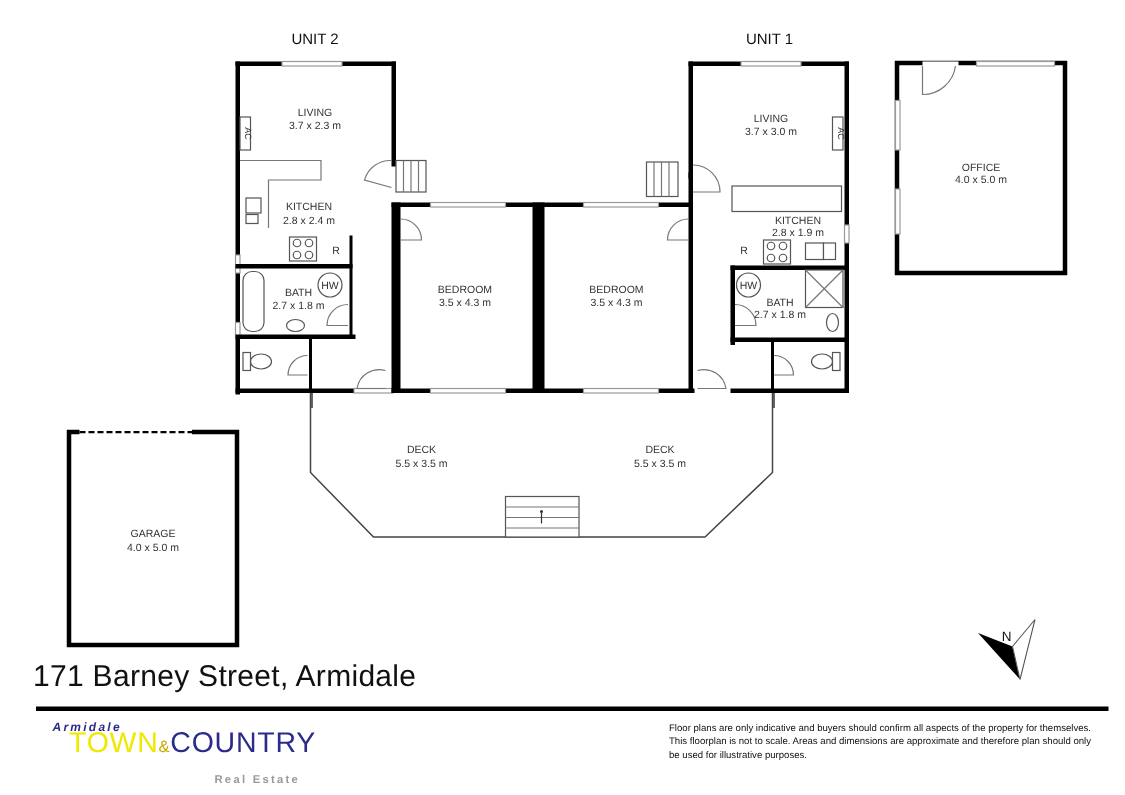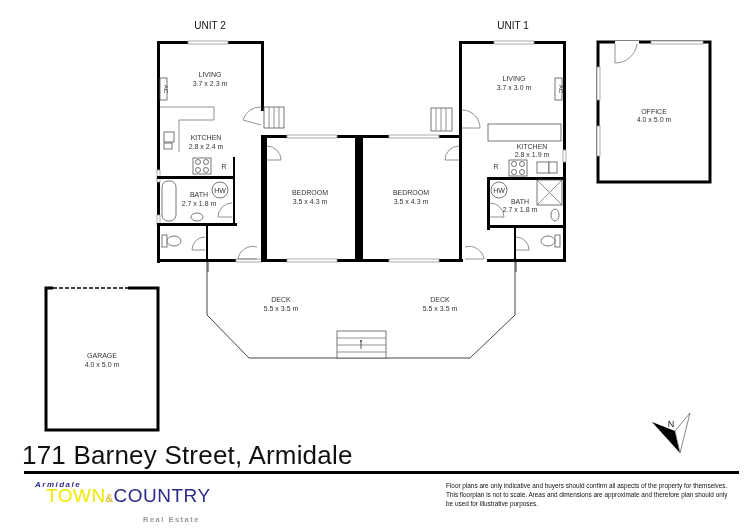--- a/index.html
+++ b/index.html
@@ -4,21 +4,21 @@
 <style>
   html, body { margin:0; padding:0; background:#fff; }
   body { width:750px; height:530px; position:relative; overflow:hidden; font-family:"Liberation Sans", sans-serif; }
   #plan { position:absolute; left:0; top:0; width:750px; height:530px; }
   .lbl { font-family:"Liberation Sans", sans-serif; font-size:7px; fill:#333; text-anchor:middle; }
   .unit-title { font-family:"Liberation Sans", sans-serif; font-size:10px; fill:#111; text-anchor:middle; }
   .wall { fill:#000; }
   .thin { stroke:#777; stroke-width:0.8; fill:none; }
   .win { stroke:#999; stroke-width:0.8; fill:#fff; }
   .fixture { stroke:#555; stroke-width:0.8; fill:#fff; }
-  .address { position:absolute; left:22px; top:440px; font-family:"Liberation Sans", sans-serif; font-size:26px; color:#111; letter-spacing:0.2px; }
+  .address { position:absolute; left:22px; top:440px; font-family:"Liberation Sans", sans-serif; font-size:20px; color:#111; letter-spacing:0.2px; }
   .rule { position:absolute; left:24px; top:471px; width:715px; height:3px; background:#000; }
   .brand-top { position:absolute; left:35px; top:480px; font-family:"Liberation Sans", sans-serif; font-size:8px; font-weight:bold; color:#2b2b8a; letter-spacing:1.5px;font-style:italic; }
   .brand-main { position:absolute; left:46px; top:486px; font-family:"Liberation Sans", sans-serif; font-size:19px; letter-spacing:0.5px; line-height:20px; }
   .brand-main .town { color:#f0e800; }
   .brand-main .amp { color:#c8a700; font-size:11px; }
   .brand-main .country { color:#2b2b8a; }
   .brand-sub { position:absolute; left:143px; top:515px; font-family:"Liberation Sans", sans-serif; font-size:7.5px; font-weight:bold; color:#999; letter-spacing:1.5px; }
   .disclaimer { position:absolute; left:446px; top:481px; width:290px; font-family:"Liberation Sans", sans-serif; font-size:6.4px; line-height:9.2px; color:#111; }
 </style>
 </head>

